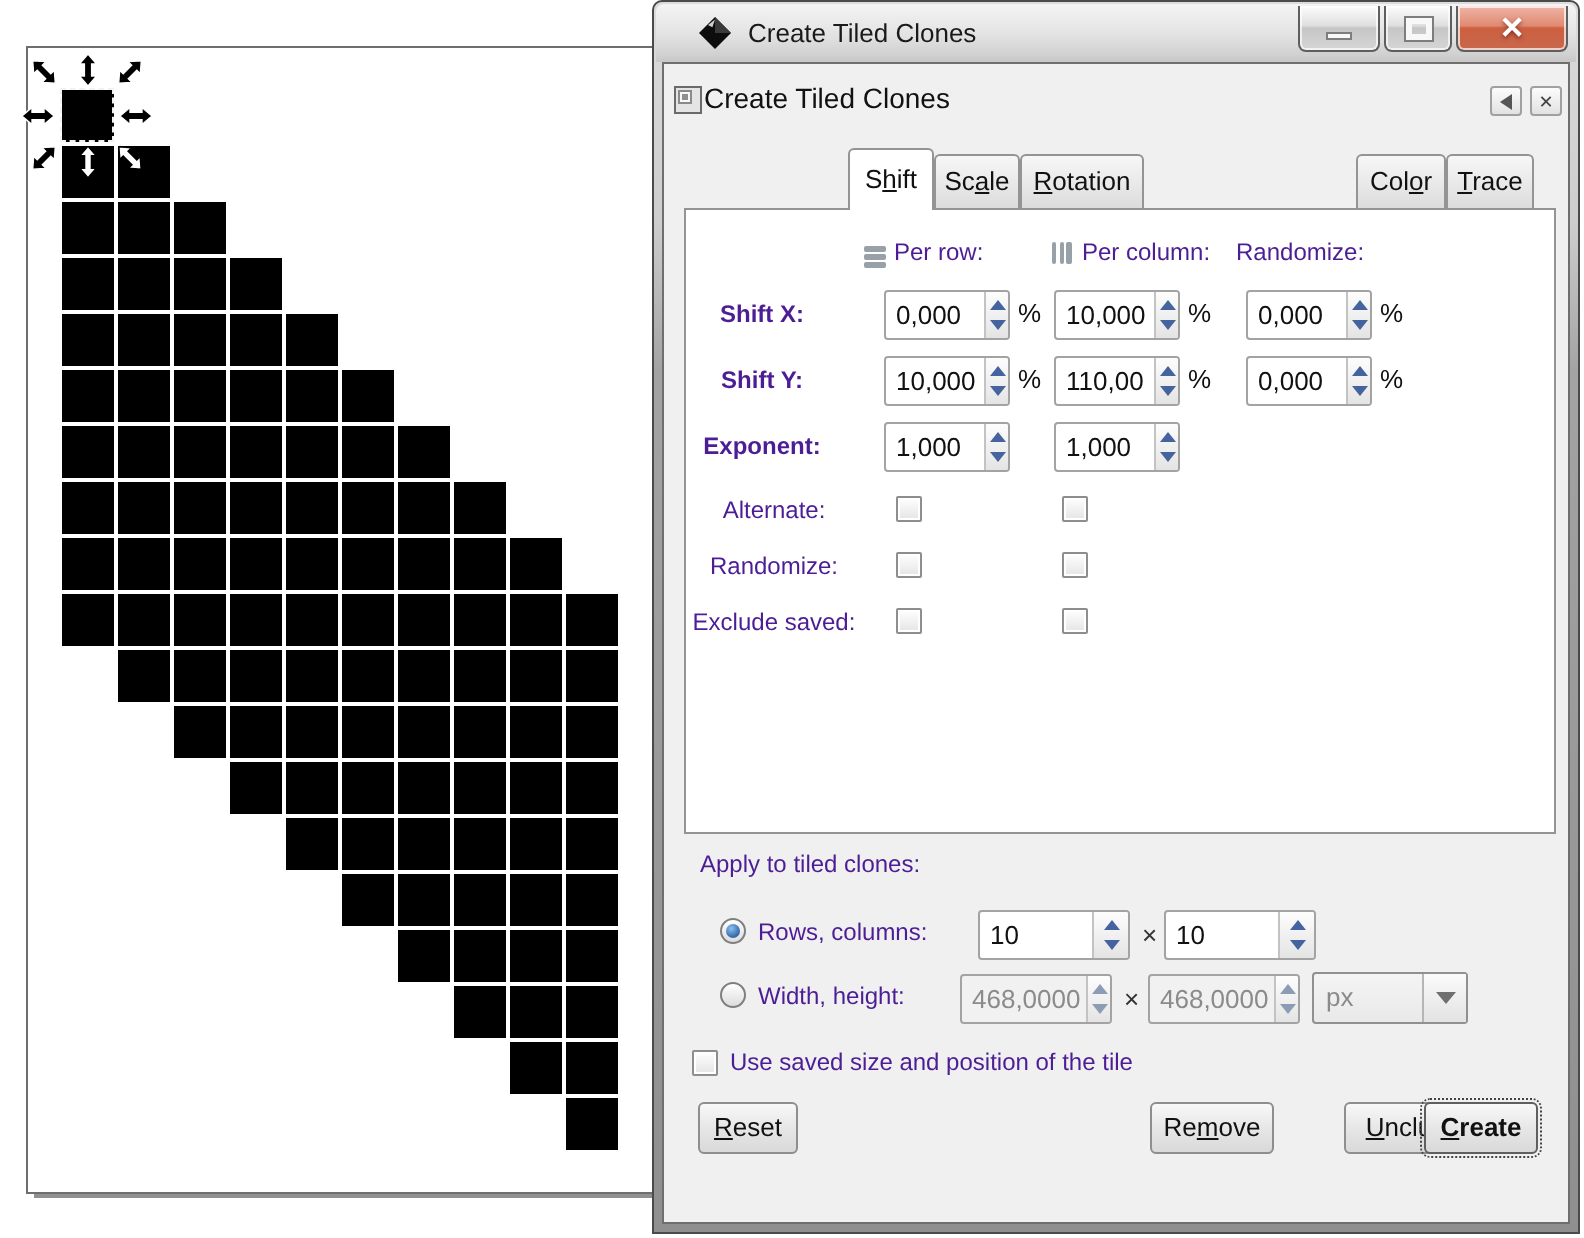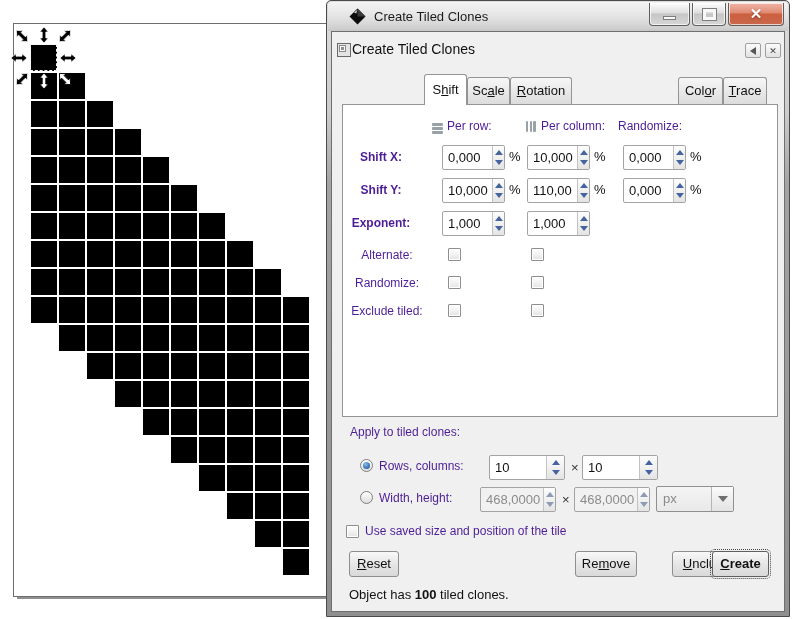--- a/index.html
+++ b/index.html
@@ -366,21 +366,21 @@
       </div>
 
       <span class="lbl right" style="left:0;top:143px;width:88px;">Alternate:</span>
       <span class="cb" style="left:105px;top:143px;"></span>
       <span class="cb" style="left:188px;top:143px;"></span>
 
       <span class="lbl right" style="left:0;top:171px;width:88px;">Randomize:</span>
       <span class="cb" style="left:105px;top:171px;"></span>
       <span class="cb" style="left:188px;top:171px;"></span>
 
-      <span class="lbl right" style="left:0;top:199px;width:88px;">Exclude tiled:</span>
+      <span class="lbl right" style="left:0;top:199px;width:88px;">Exclude saved:</span>
       <span class="cb" style="left:105px;top:199px;"></span>
       <span class="cb" style="left:188px;top:199px;"></span>
     </div>
 
     <span class="lbl" style="left:18px;top:393px;">Apply to tiled clones:</span>
 
     <span class="radio sel" style="left:28px;top:427px;"></span>
     <span class="lbl" style="left:47px;top:427px;">Rows, columns:</span>
     <div class="spinfield" style="left:157px;top:423px;width:76px;">
       <input value="10" style="">
@@ -423,17 +423,14 @@
     </div>
 
     <span class="cb" style="left:14px;top:493px;"></span>
     <span class="lbl" style="left:33px;top:492px;">Use saved size and position of the tile</span>
 
     <div class="btn" style="left:17px;top:519px;width:50px;"><span class="mn">R</span>eset</div>
     <div class="btn" style="left:228px;top:519px;width:62px;margin-left:15px;">Re<span class="mn">m</span>ove</div>
     <div class="btn" style="left:300px;top:519px;width:73px;margin-left:40px;"><span class="mn">U</span>nclump</div>
     <div class="btn default" style="left:380px;top:519px;width:57px;"><span class="mn">C</span>reate</div>
 
-    <div id="status-line" style="left:17px;top:555px;">
-      <span>Object has </span><span style="font-weight:bold;">100</span><span> tiled clones.</span>
-    </div>
   </div>
 </div>
 
 </body></html>

